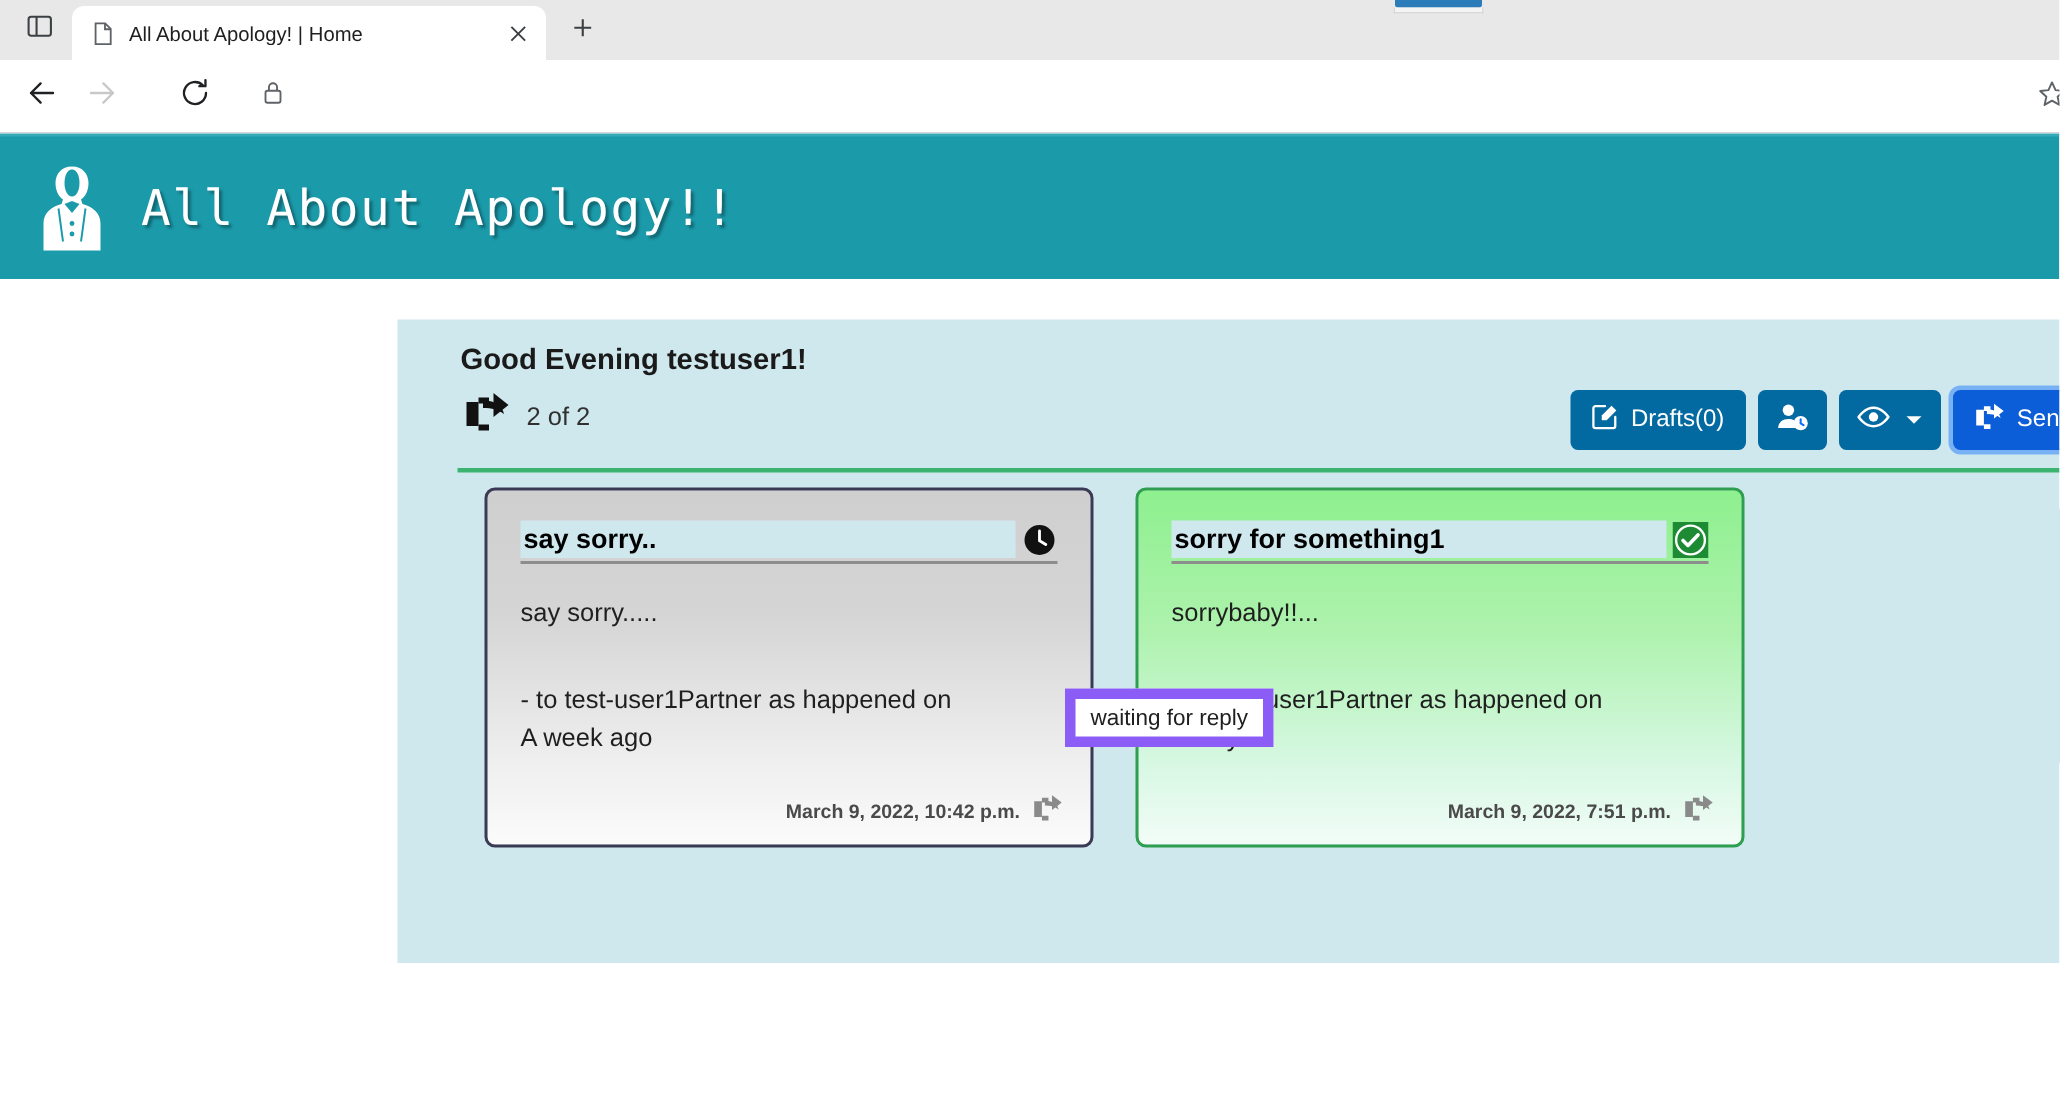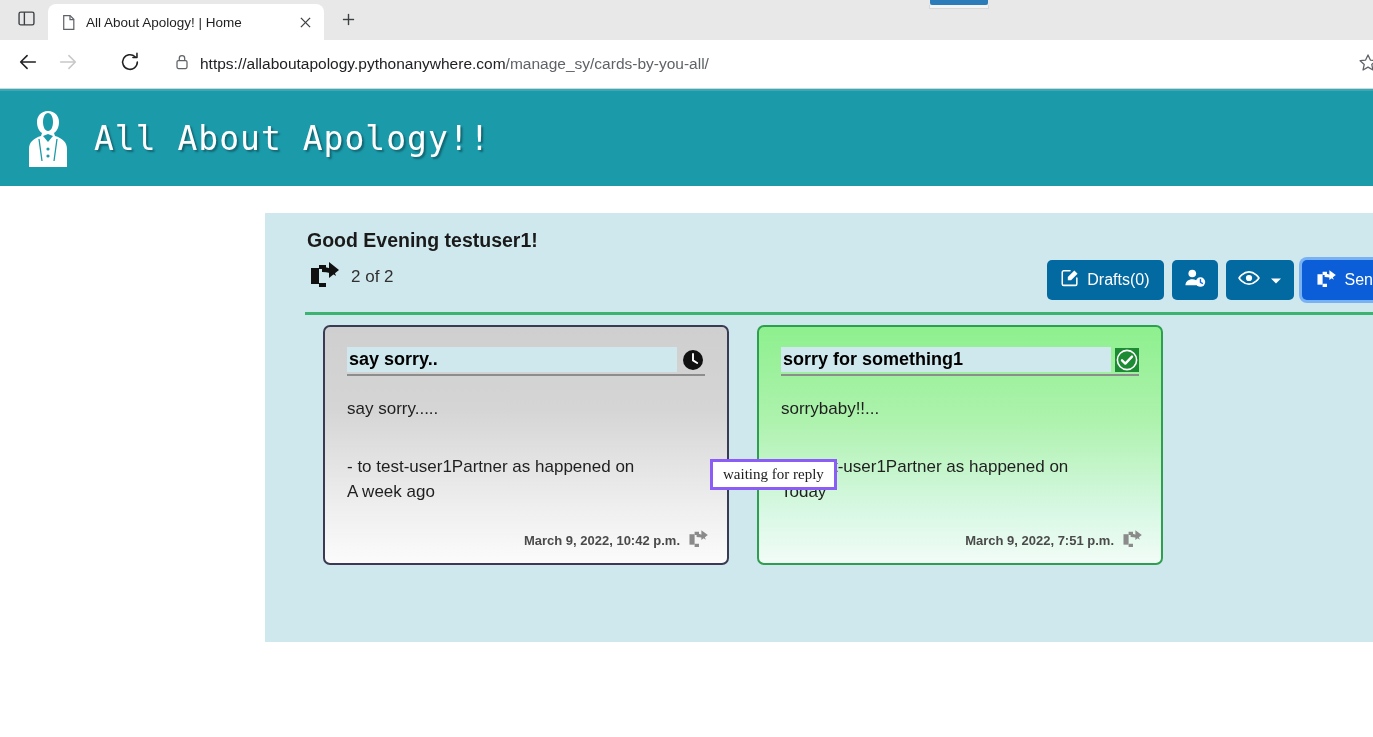--- a/index.html
+++ b/index.html
@@ -17,21 +17,21 @@
     height: 40px; background: #e8e8e8;
     display: flex; align-items: flex-end; position: relative;
   }
   .tab-list-btn {
     width: 40px; height: 34px; margin-left: 6px; margin-bottom: 3px;
     display: flex; align-items: center; justify-content: center;
     border-radius: 5px; cursor: pointer;
   }
 
   .tab {
-    height: 36px; width: 276px; background: #ffffff;
+    height: 36px; width: 316px; background: #ffffff;
     border-radius: 8px 8px 0 0;
     display: flex; align-items: center; padding: 0 8px 0 12px;
     gap: 9px; position: relative; margin-left: 2px;
   }
   .tab-favicon { width: 17px; height: 17px; flex: 0 0 auto; }
   .tab-title {
     flex: 1 1 auto; font-size: 13.5px; color: #1f1f1f;
     white-space: nowrap; overflow: hidden; text-overflow: ellipsis;
   }
   .tab-close {
@@ -178,23 +178,23 @@
     font-size: 17px; color: #1f1f1f; margin-top: 36px; line-height: 1.45;
   }
   .card-footer {
     position: absolute; right: 18px; bottom: 12px;
     display: flex; align-items: center; gap: 8px;
     font-size: 13px; color: #4a4a4a; font-weight: bold;
   }
 
   .tooltip {
     position: absolute; left: 710px; top: 370px;
-    background: #ffffff; border: 3px solid #8b5cf6;
+    background: #ffffff; border: 7px solid #8b5cf6;
     padding: 4px 10px; font-size: 15px; color: #202020;
-    z-index: 50; white-space: nowrap; font-family: Liberation Serif, serif;
+    z-index: 50; white-space: nowrap;
   }
 </style>
 </head>
 <body>
 
 <div class="browser">
 
   <div class="tabstrip">
     <div class="tab-list-btn">
       <span>
@@ -258,21 +258,20 @@
       </span>
     </div>
 
     <div class="urlbar">
       <span>
         <svg width="16" height="18" viewBox="0 0 16 18">
           <rect x="3" y="7.5" width="10" height="8" rx="1.4" fill="none" stroke="#5f6368" stroke-width="1.25"></rect>
           <path d="M5.3 7.5V5.2a2.7 2.7 0 0 1 5.4 0v2.3" fill="none" stroke="#5f6368" stroke-width="1.25"></path>
         </svg>
       </span>
-      <span class="url-text"><span class="host">https://allaboutapology.pythonanywhere.com</span><span>/manage_sy/cards-by-you-all/</span></span>
       <span class="url-star">
         <svg width="22" height="22" viewBox="0 0 24 24">
           <path d="M12 3.2l2.6 5.6 6 .7-4.5 4.1 1.3 6-5.4-3.1-5.4 3.1 1.3-6L3.4 9.5l6-.7z" fill="none" stroke="#5f6368" stroke-width="1.4" stroke-linejoin="round"></path>
         </svg>
       </span>
     </div>
   </div>
   <div class="chrome-bottom-line"></div>
 
   <div class="page">

